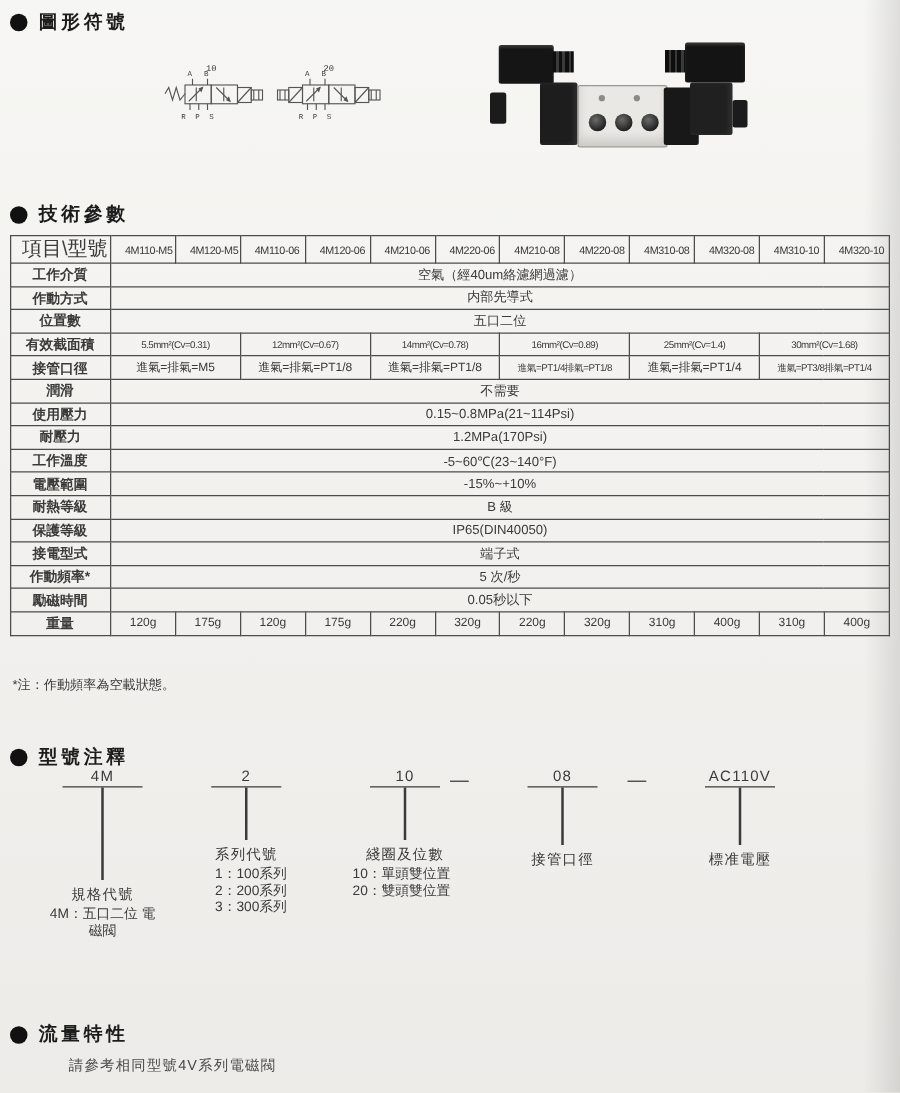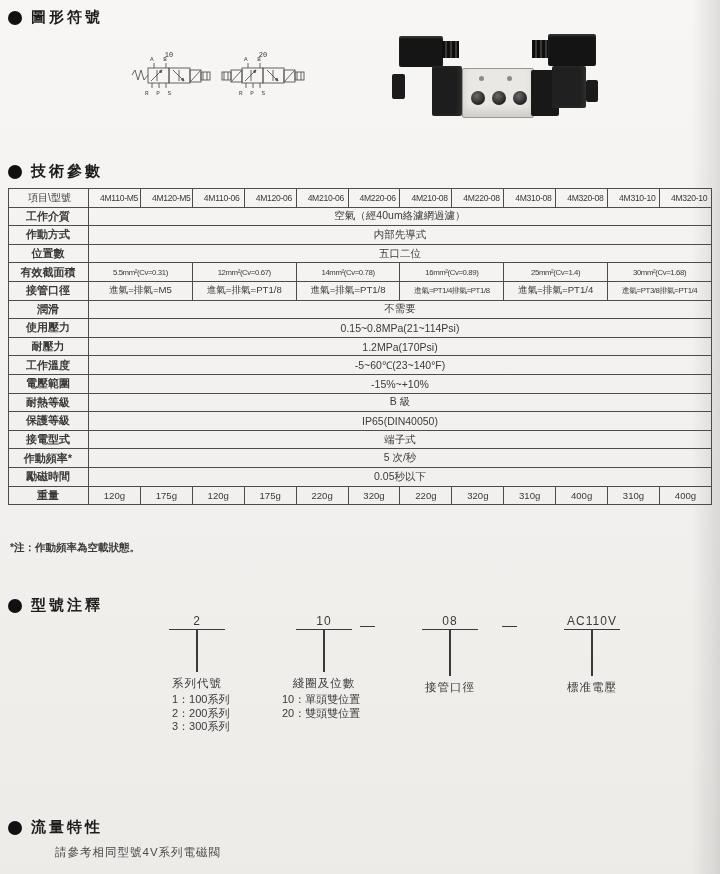--- a/index.html
+++ b/index.html
@@ -57,27 +57,27 @@
     border-collapse:collapse;table-layout:fixed;
     background:transparent;
   }
   #tech-table col.c-label{width:80px;}
   #tech-table th,#tech-table td{
     border:1px solid #4c4c4c;
     padding:0 2px;height:17.6px;
     font-weight:normal;text-align:center;vertical-align:middle;
     overflow:hidden;white-space:nowrap;color:#3a3a3a;
   }
-  #tech-table th.corner{font-size:10px;text-align:center;padding-left:4px;}
+  #tech-table th.corner{font-size:16px;text-align:right;padding-left:4px;}
   #tech-table th.model{font-size:8.6px;letter-spacing:-0.3px;padding:0 11px;}
   #tech-table th.rowlabel{font-size:11px;text-align:center;padding-left:1px;white-space:nowrap;font-weight:bold;}
   #tech-table td.val{font-size:10.5px;}
   #tech-table td.cell{font-size:9.6px;}
   #tech-table td.tiny{font-size:7.8px;letter-spacing:-0.4px;}
-  .footnote{position:absolute;left:10px;top:541px;font-size:10.5px;color:#3a3a3a;font-weight:bold;}
+  .footnote{position:absolute;left:10px;top:541px;font-size:10.5px;color:#3a3a3a;}
 
   
   #code-diagram{position:absolute;left:0;top:614px;width:720px;height:195px;}
   .cb{position:absolute;top:0;text-align:center;}
   .cb .code-text{display:block;font-size:12px;letter-spacing:1px;color:#3a3a3a;height:14px;line-height:14px;}
   .cb .uline{height:1.4px;background:#3a3a3a;margin:1px auto 0;width:56px;}
   .cb .vline{width:1.4px;background:#3a3a3a;margin:0 auto;}
   .cb .clabel{margin-top:4px;font-size:11.5px;color:#3a3a3a;letter-spacing:1px;}
   .cb .clines{margin-top:2px;font-size:11px;line-height:13.5px;color:#3a3a3a;text-align:left;}
   .cb0{left:26px;width:112px;} .cb0 .vline{height:74px;} .cb0 .uline{width:64px;} .cb0 .clines{text-align:center;}
@@ -295,20 +295,30 @@
       </tbody>
   </table>
 
   <div class="footnote">*注：作動頻率為空載狀態。</div>
 
   <div class="sec-title" id="title-model">
     <span class="bullet"></span>
     <span class="t">型號注釋</span>
   </div>
   <div id="code-diagram">
+      <div class="cb cb0">
+        <span class="code-text">4M</span>
+        <div class="uline"></div>
+        <div class="vline"></div>
+        <div class="clabel">規格代號</div>
+        <div class="clines">
+          <div class="cline">4M：五口二位 電</div>
+          <div class="cline">磁閥</div>
+        </div>
+      </div>
       <div class="cb cb1">
         <span class="code-text">2</span>
         <div class="uline"></div>
         <div class="vline"></div>
         <div class="clabel">系列代號</div>
         <div class="clines">
           <div class="cline">1：100系列</div>
           <div class="cline">2：200系列</div>
           <div class="cline">3：300系列</div>
         </div>

